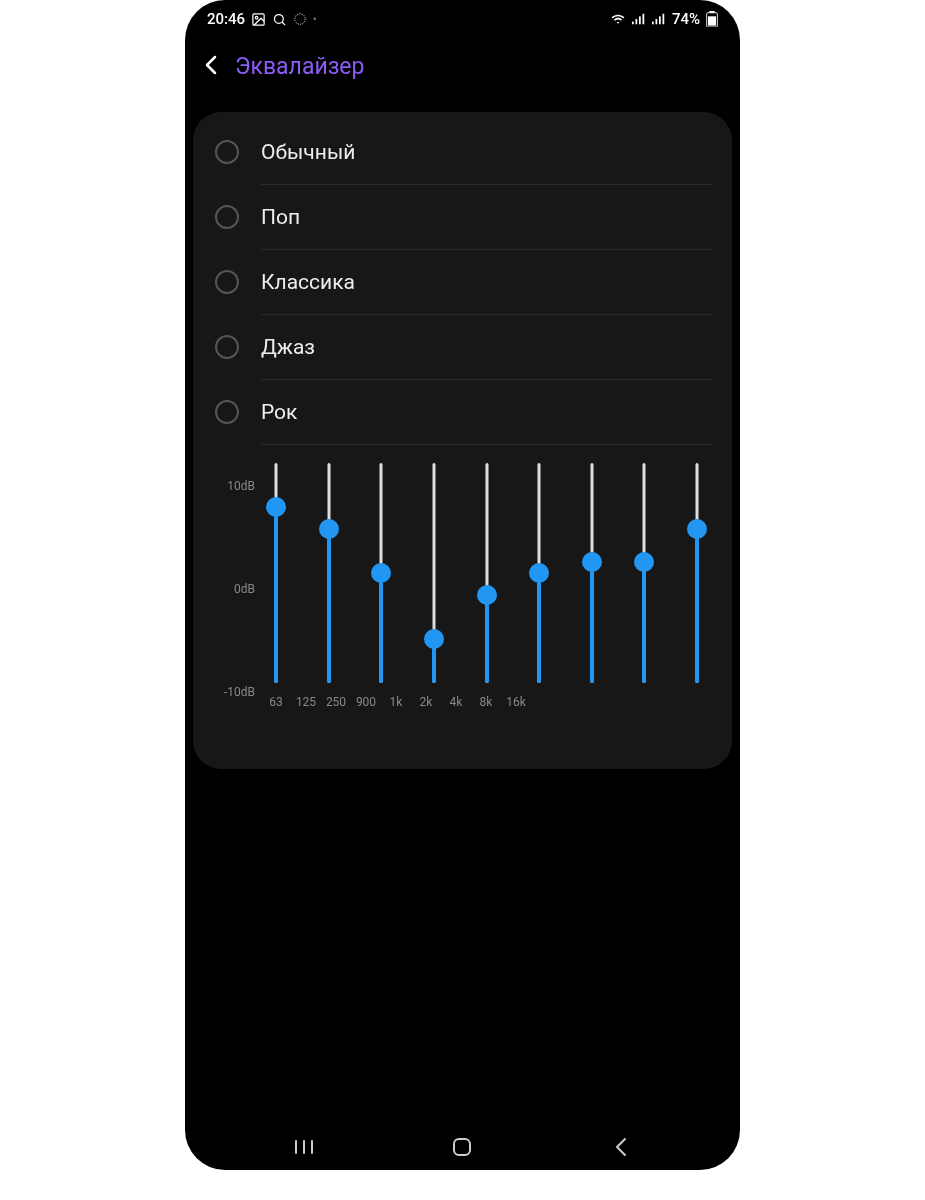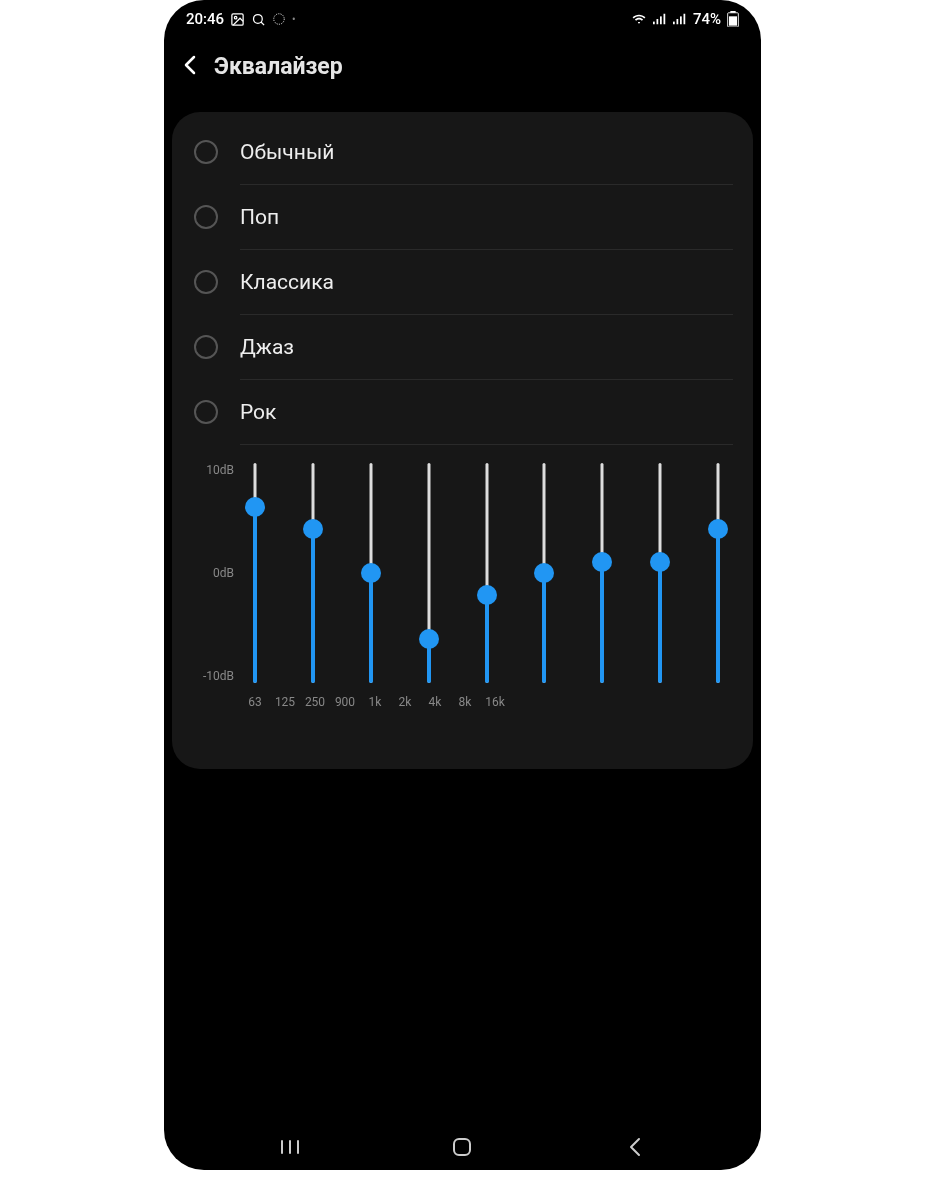--- a/index.html
+++ b/index.html
@@ -6,21 +6,21 @@
   body {
     background: #fff;
     width: 925px;
     height: 1200px;
     font-family: -apple-system, BlinkMacSystemFont, "Segoe UI", Roboto, Arial, sans-serif;
     display: flex;
     align-items: flex-start;
     justify-content: center;
   }
   .phone {
-    width: 597px;
+    width: 555px;
     height: 1170px;
     background: #000;
     border-radius: 40px;
     overflow: hidden;
     position: relative;
   }
   .statusbar {
     height: 38px;
     display: flex;
     align-items: center;
@@ -39,23 +39,23 @@
     padding: 0 10px 0 20px;
     gap: 18px;
   }
   .appbar .back {
     color: #fff;
     font-size: 26px;
     line-height: 1;
     cursor: pointer;
   }
   .appbar .title {
-    color: #e5e5e5;
+    color: #8b5cf6;
     font-size: 23px;
-    font-weight: 700;
+    font-weight: 400;
   }
   .content {
     background: #171717;
     margin: 18px 8px 0 8px;
     border-radius: 28px;
     padding: 8px 0 60px 0;
   }
   .option {
     display: flex;
     align-items: center;
@@ -95,21 +95,21 @@
     margin-left: 68px;
     margin-right: 20px;
   }
   .eq-container {
     margin: 18px 20px 0 68px;
     position: relative;
   }
   .eq-ylabels {
     position: absolute;
     left: -46px;
-    top: 0;
+    top: 16px;
     height: 220px;
     display: flex;
     flex-direction: column;
     justify-content: space-between;
     color: #888;
     font-size: 12px;
     text-align: right;
     width: 40px;
     gap: 14px;
   }

